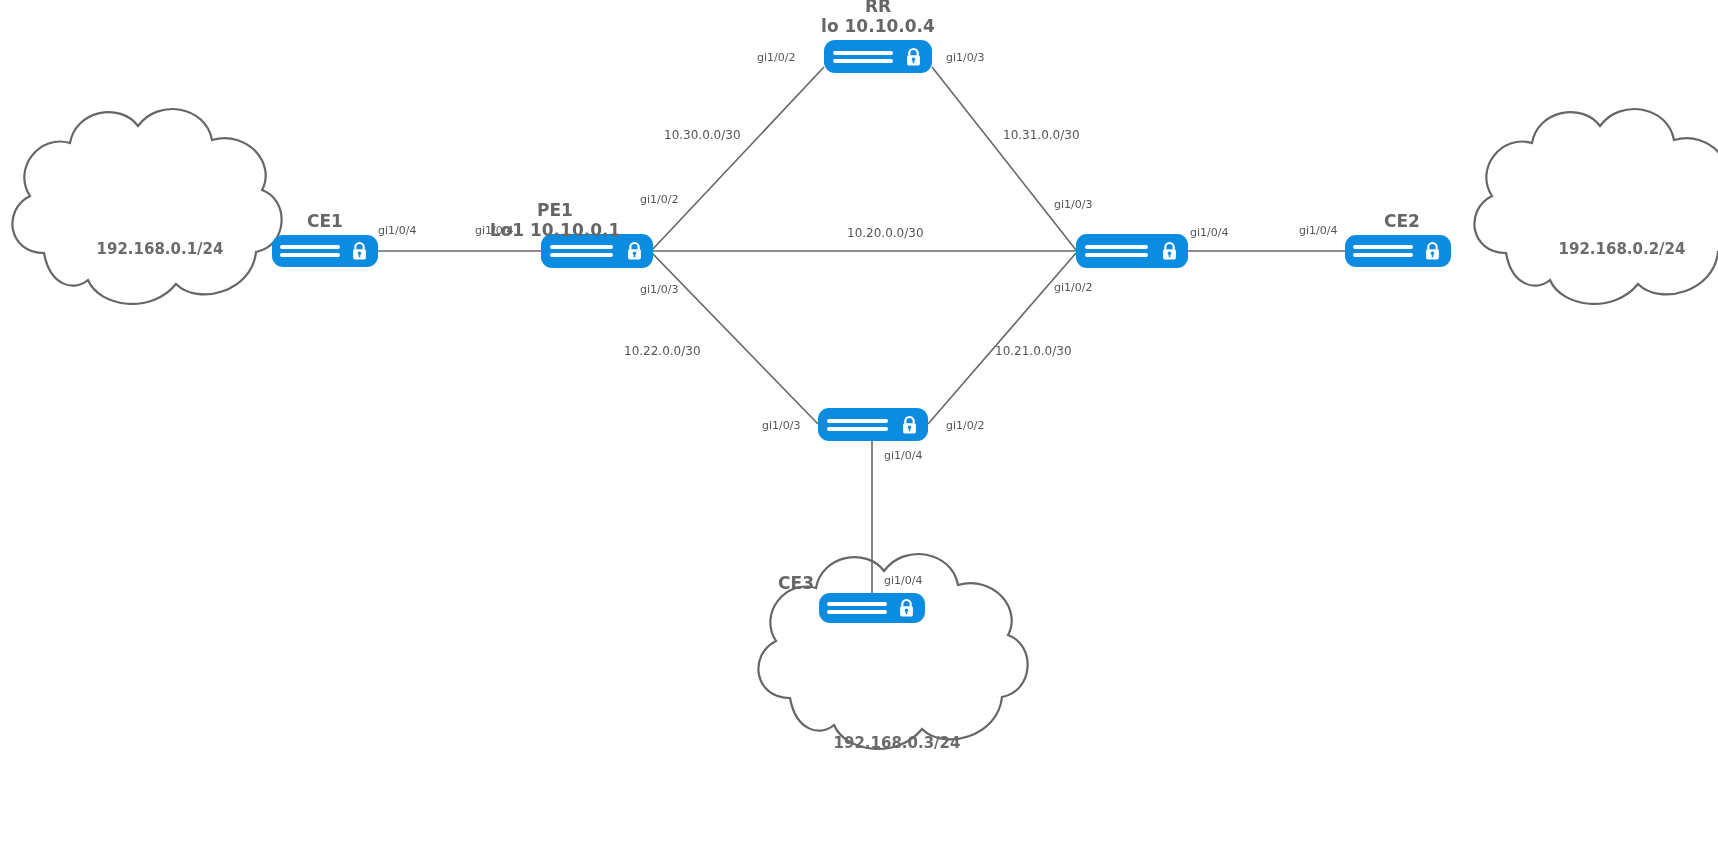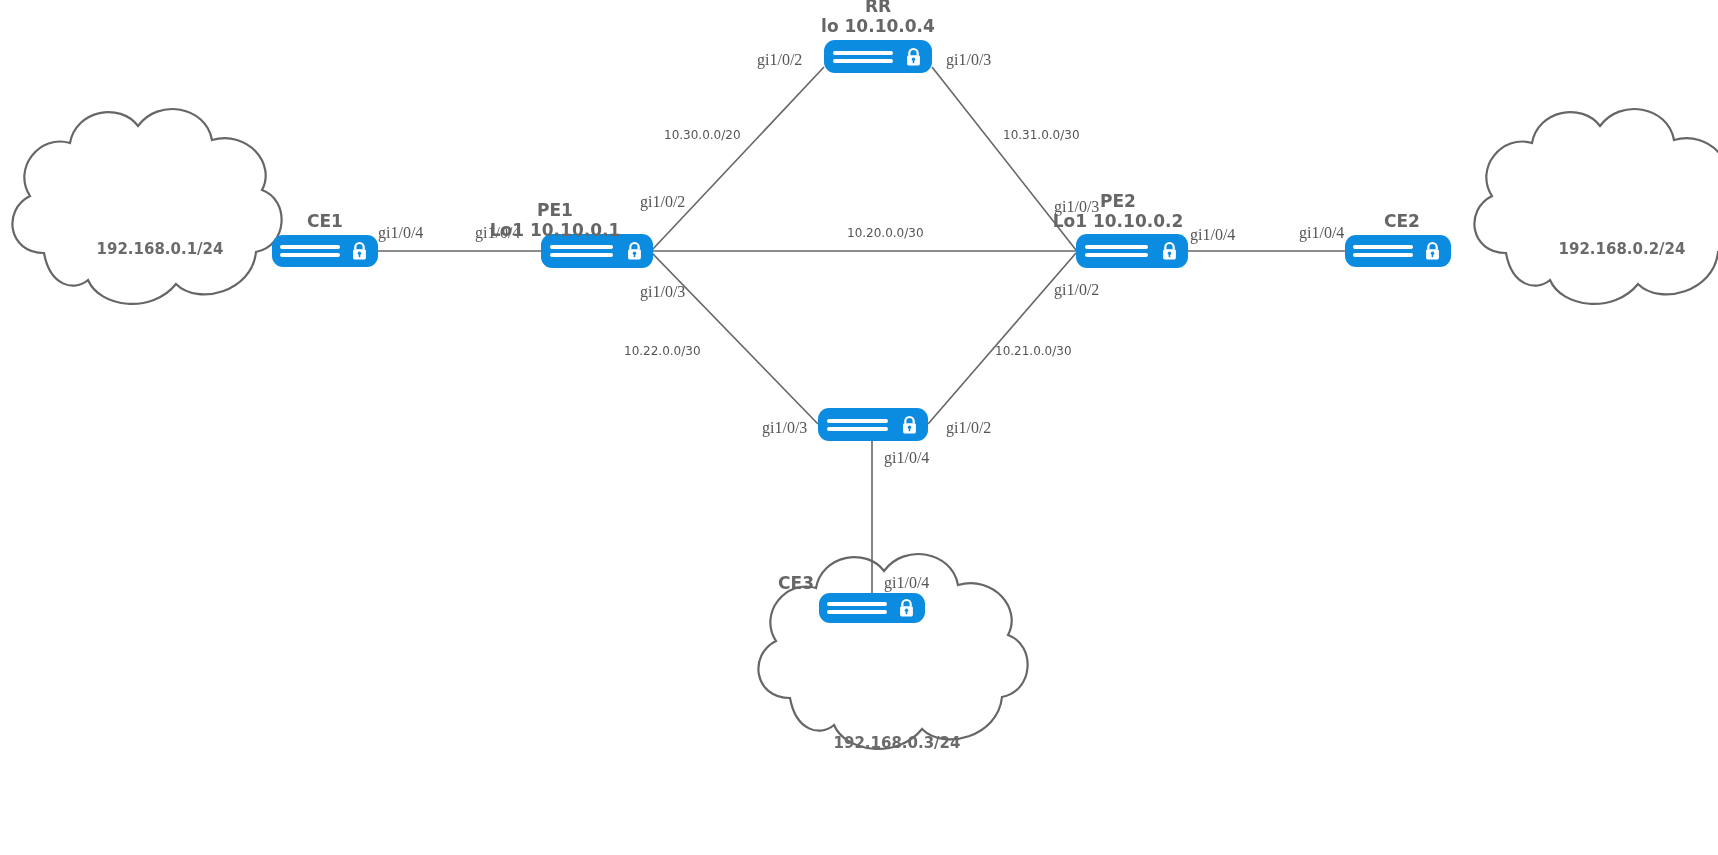--- a/index.html
+++ b/index.html
@@ -78,24 +78,23 @@
     font-weight: bold;
     font-size: 15px;
     white-space: nowrap;
     text-align: center;
     z-index: 3;
   }
 
   .iflabel {
     position: absolute;
     color: #555555;
-    font-size: 16px;
+    font-size: 11px;
     white-space: nowrap;
     z-index: 4;
-    font-family: Liberation Serif, serif;
   }
 
   .netlabel {
     position: absolute;
     color: #555555;
     font-size: 12px;
     font-weight: normal;
     white-space: nowrap;
     z-index: 4;
   }
@@ -228,24 +227,20 @@
         <div class="bar"></div>
     </div>
     <div class="lockwrap">
       <svg viewBox="0 0 17 20" width="17" height="20" aria-hidden="true">
         <path d="M4.3 8.5 V6.2 A4.2 4.2 0 0 1 12.7 6.2 V8.5" fill="none" stroke="#ffffff" stroke-width="2.2"></path>
         <rect x="2.1" y="8.2" width="12.8" height="10.2" rx="1.6" fill="#ffffff"></rect>
         <circle cx="8.5" cy="12.2" r="1.7" fill="#0c8ce1"></circle>
         <rect x="7.7" y="12.6" width="1.6" height="3.6" fill="#0c8ce1"></rect>
       </svg>
     </div>
-  </div>
-  <div class="nodelabel center" style="left:1018px; top:191px; width:200px;">
-    <div>PE2</div>
-    <div>Lo1 10.10.0.2</div>
   </div>
 
   <div class="device" style="left:818px; top:408px; width:110px; height:33px;">
     <div class="bars">
       <div class="bar"></div>
         <div class="bar"></div>
     </div>
     <div class="lockwrap">
       <svg viewBox="0 0 17 20" width="17" height="20" aria-hidden="true">
         <path d="M4.3 8.5 V6.2 A4.2 4.2 0 0 1 12.7 6.2 V8.5" fill="none" stroke="#ffffff" stroke-width="2.2"></path>
@@ -300,19 +295,19 @@
   <div class="iflabel" style="left:946px;  top:51px;">gi1/0/3</div>
   <div class="iflabel" style="left:1054px; top:198px;">gi1/0/3</div>
   <div class="iflabel" style="left:1054px; top:281px;">gi1/0/2</div>
   <div class="iflabel" style="left:1190px; top:226px;">gi1/0/4</div>
   <div class="iflabel" style="left:1299px; top:224px;">gi1/0/4</div>
   <div class="iflabel" style="left:762px;  top:419px;">gi1/0/3</div>
   <div class="iflabel" style="left:946px;  top:419px;">gi1/0/2</div>
   <div class="iflabel" style="left:884px;  top:449px;">gi1/0/4</div>
   <div class="iflabel" style="left:884px;  top:574px;">gi1/0/4</div>
 
-  <div class="netlabel" style="left:664px;  top:128px;">10.30.0.0/20</div>
+  <div class="netlabel" style="left:664px;  top:128px;">10.30.0.0/30</div>
   <div class="netlabel" style="left:995px;  top:128px;margin-left:8px;">10.31.0.0/30</div>
   <div class="netlabel" style="left:800px;  top:226px;margin-left:47px;">10.20.0.0/30</div>
   <div class="netlabel" style="left:624px;  top:344px;">10.22.0.0/30</div>
   <div class="netlabel" style="left:995px;  top:344px;">10.21.0.0/30</div>
 
 </div>
 
 </body></html>

